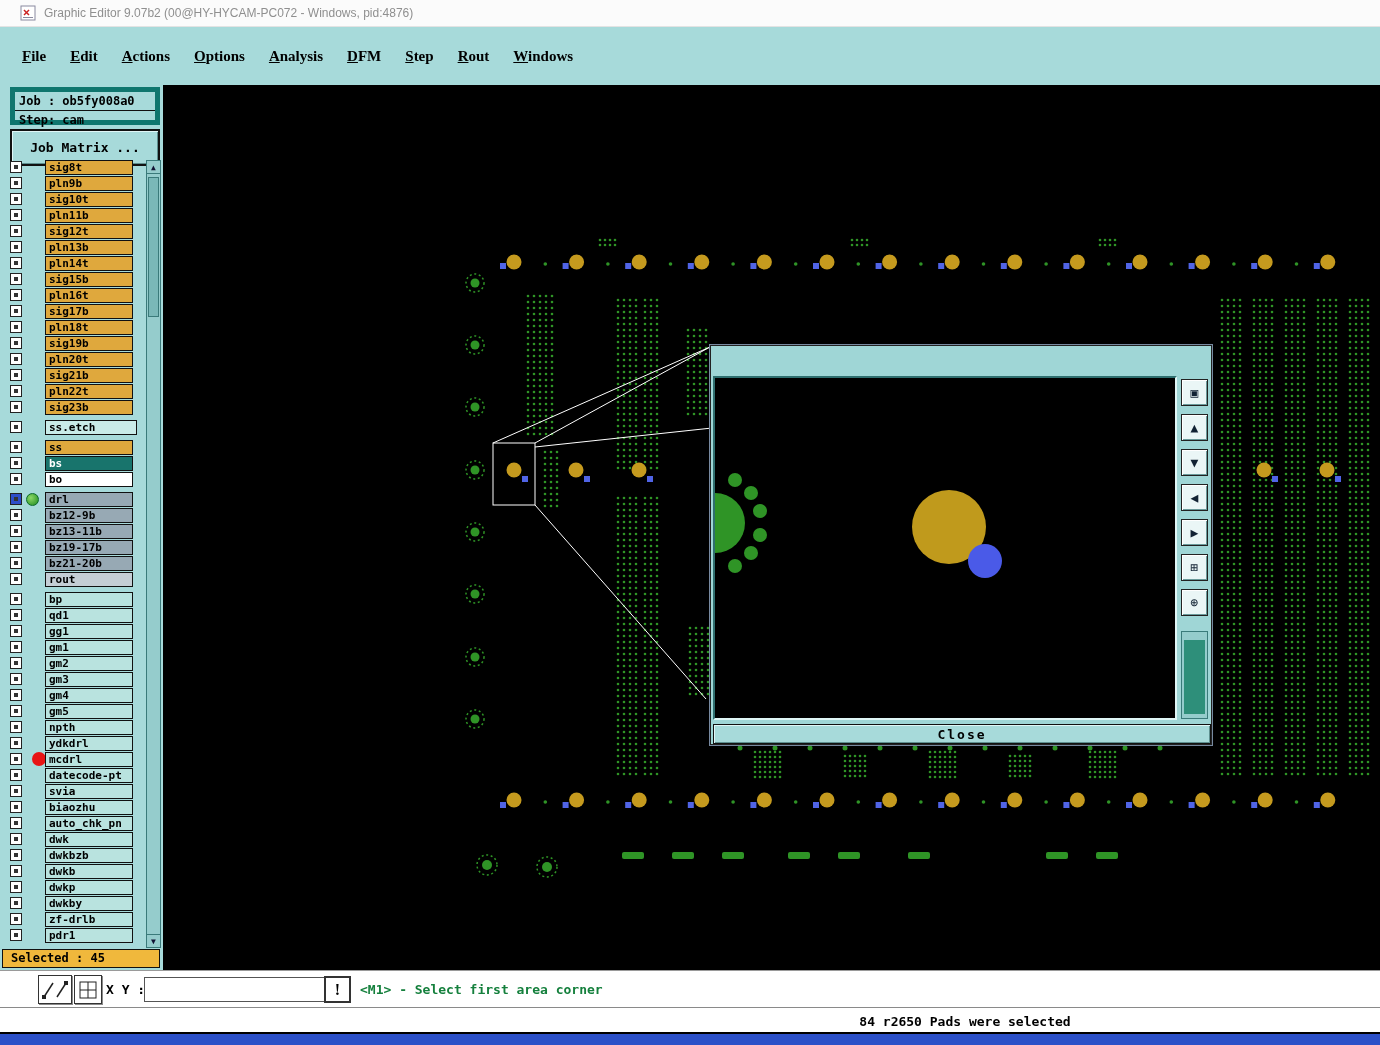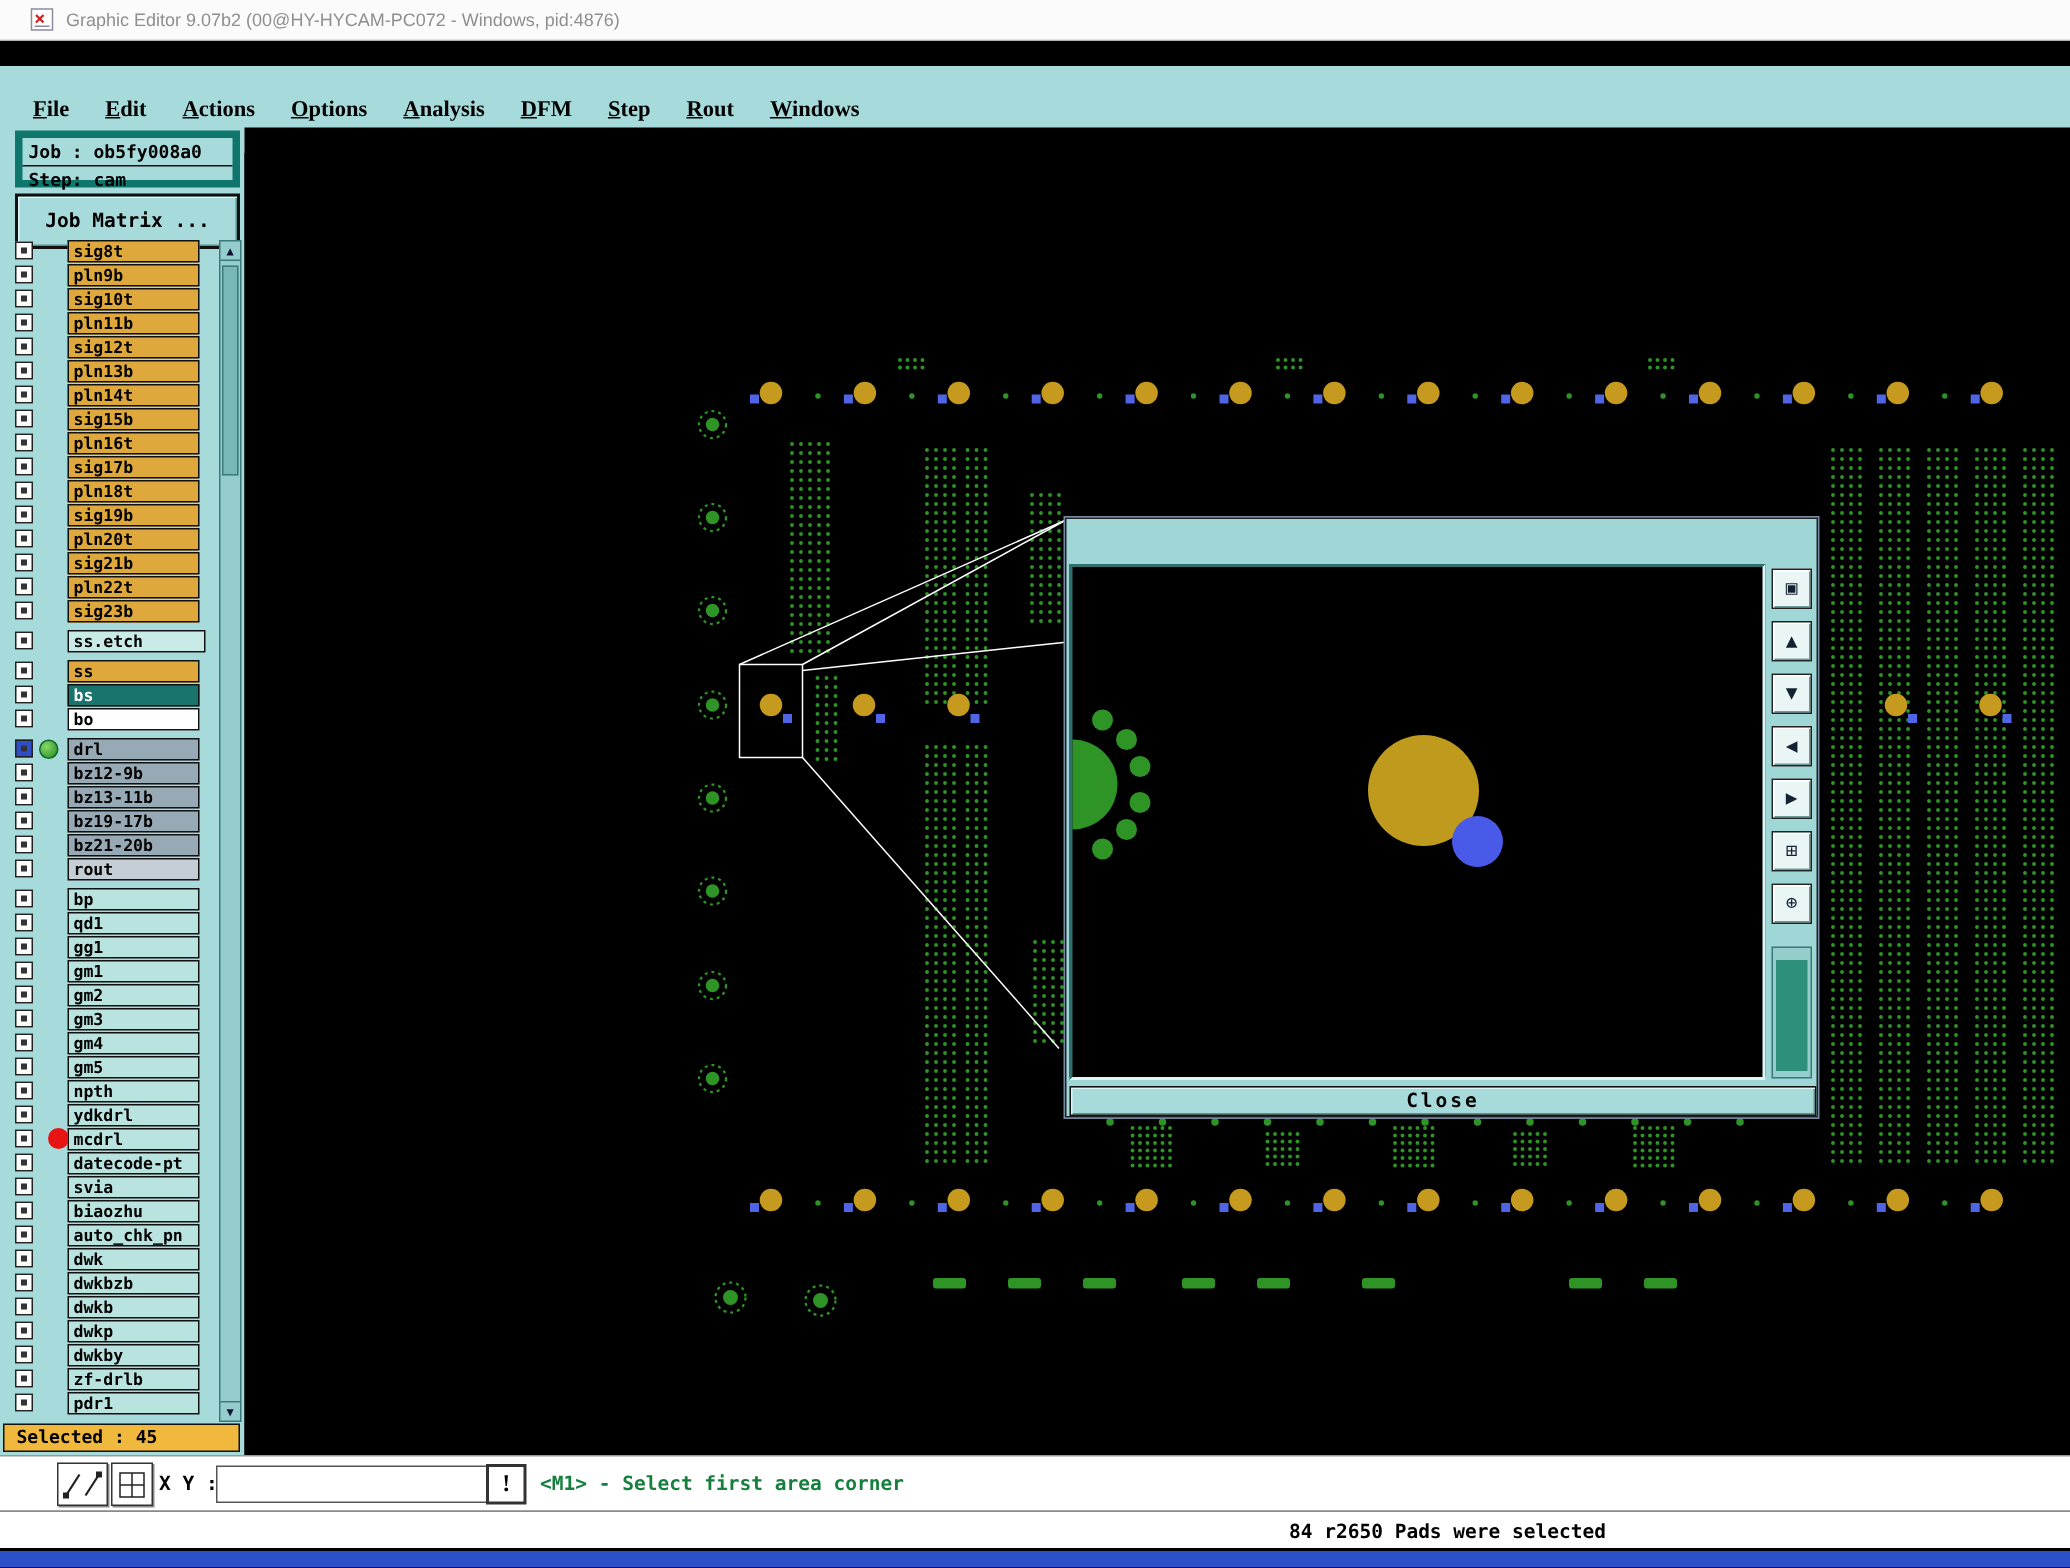--- a/index.html
+++ b/index.html
@@ -8,21 +8,21 @@
   body { position:relative; }
 
   
   .titlebar { position:absolute; left:0; top:0; width:1380px; height:27px;
               background:#fbfbfb; border-bottom:1px solid #e3e3e3;
               display:flex; align-items:center; gap:8px; padding-left:20px; }
   .titletext { font-family:"Liberation Sans", sans-serif; font-size:12px; color:#8f8f8f; }
   .titleicon svg { display:block; }
 
   
-  .menubar { position:absolute; left:0; top:44px; width:1380px; height:58px;
+  .menubar { position:absolute; left:0; top:27px; width:1380px; height:58px;
              background:#a7dada; display:flex; align-items:center; gap:24px;
              padding-left:22px; }
   .menu-item { font-family:"Liberation Serif", serif; font-weight:bold;
                font-size:15px; color:#000; cursor:default; }
 
   
   .sidebar { position:absolute; left:0; top:85px; width:163px; height:885px; background:#a7dada; }
   .jobbox { position:absolute; left:10px; top:2px; width:150px; height:38px;
             border:5px solid #0f766e; font-size:12px; font-weight:bold; }
   .jobrow { height:18px; line-height:18px; padding-left:4px; white-space:nowrap; overflow:hidden; }

